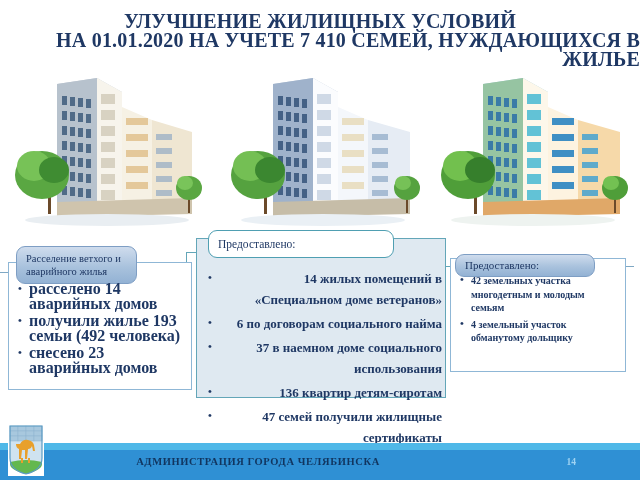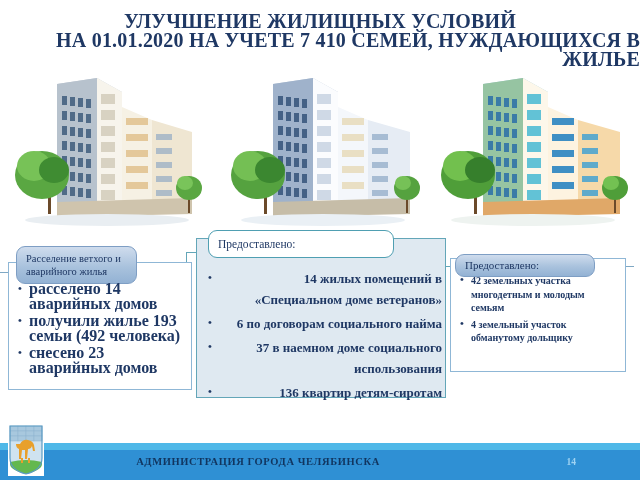--- a/index.html
+++ b/index.html
@@ -354,20 +354,21 @@
     <li>расселено 14 аварийных домов</li>
     <li>получили жилье 193 семьи (492 человека)</li>
     <li>снесено 23 аварийных домов</li>
   </ul>
 
   <ul class="blist list-center">
     <li>14 жилых помещений в «Специальном доме ветеранов»</li>
     <li>6 по договорам социального найма</li>
     <li>37 в наемном доме социального использования</li>
     <li>136 квартир детям-сиротам</li>
+    <li>47 семей получили  жилищные сертификаты</li>
   </ul>
 
   <ul class="blist list-right">
     <li>42 земельных участка многодетным и молодым семьям</li>
     <li>4 земельный участок обманутому дольщику</li>
   </ul>
 
   <div class="footer-strip"></div>
   <div class="footer-bar"></div>
   <div class="footer-text">АДМИНИСТРАЦИЯ   ГОРОДА   ЧЕЛЯБИНСКА</div>

